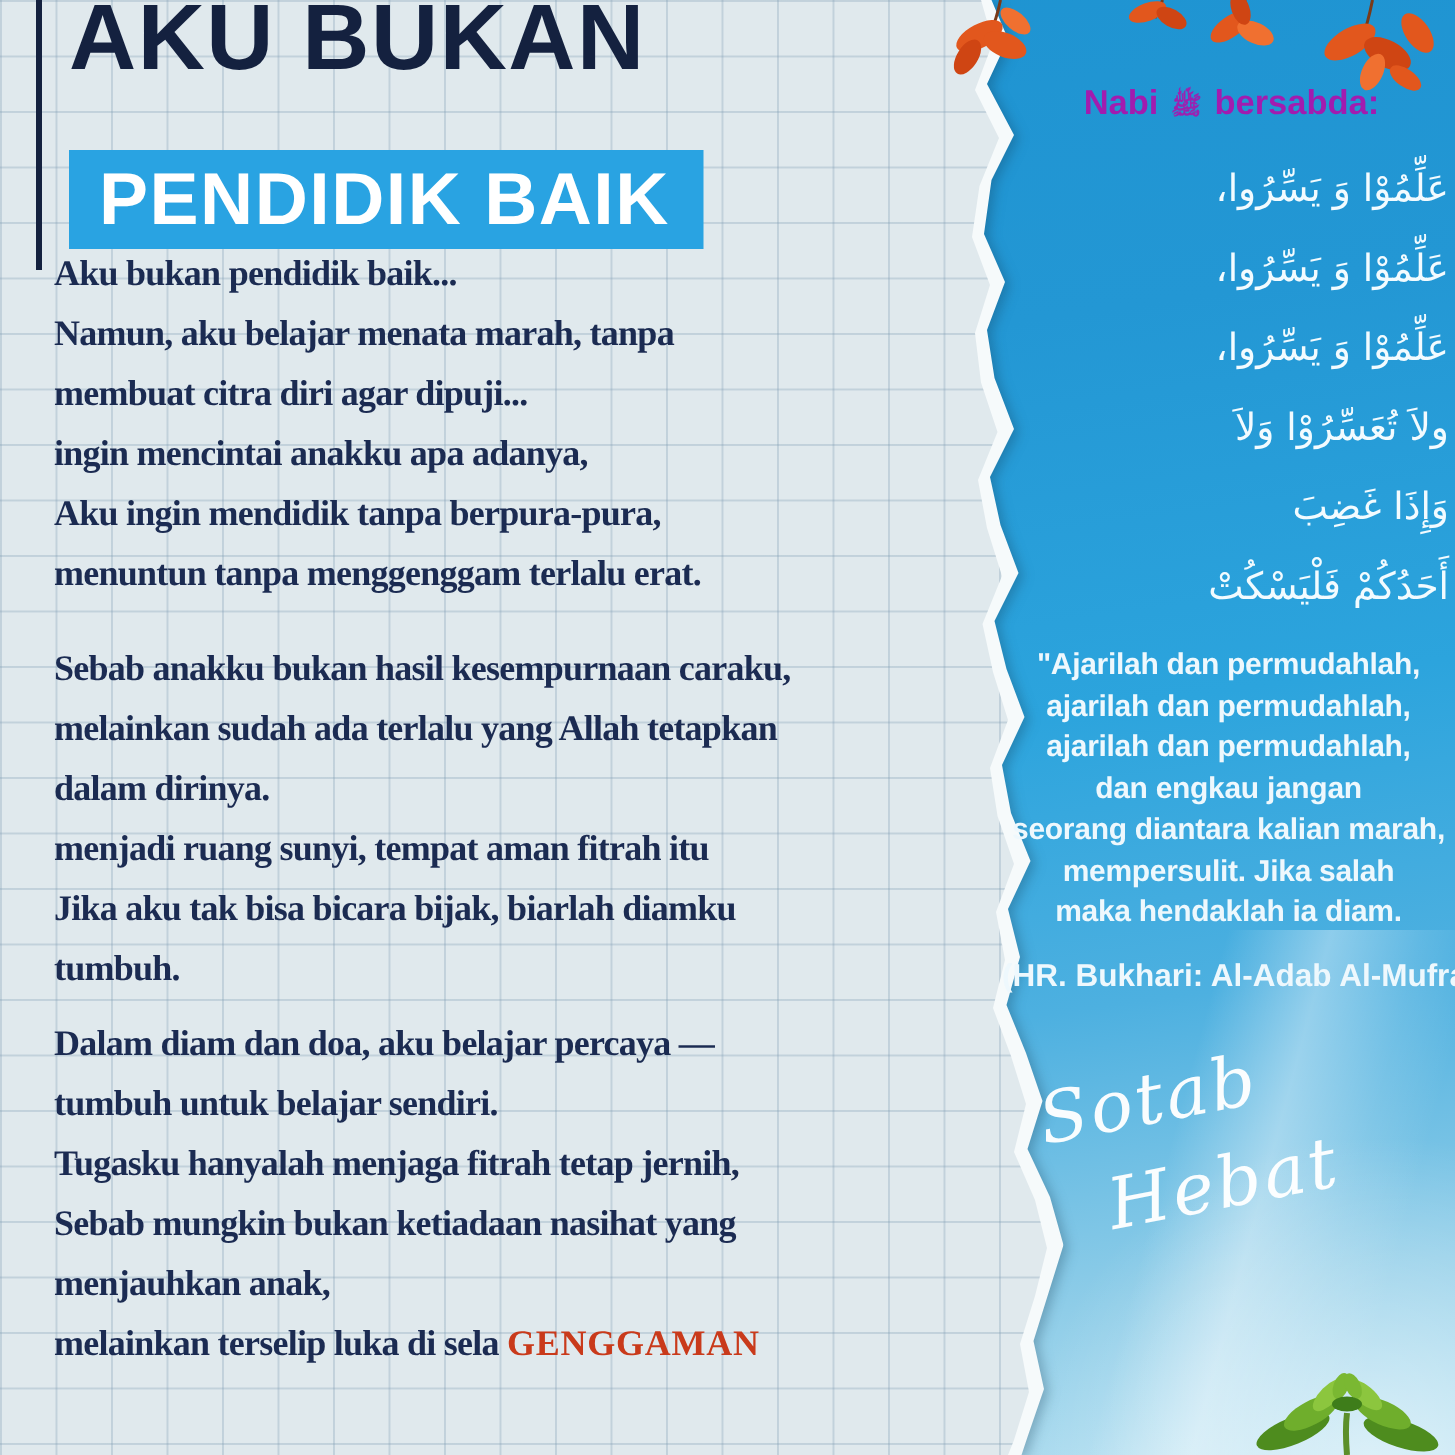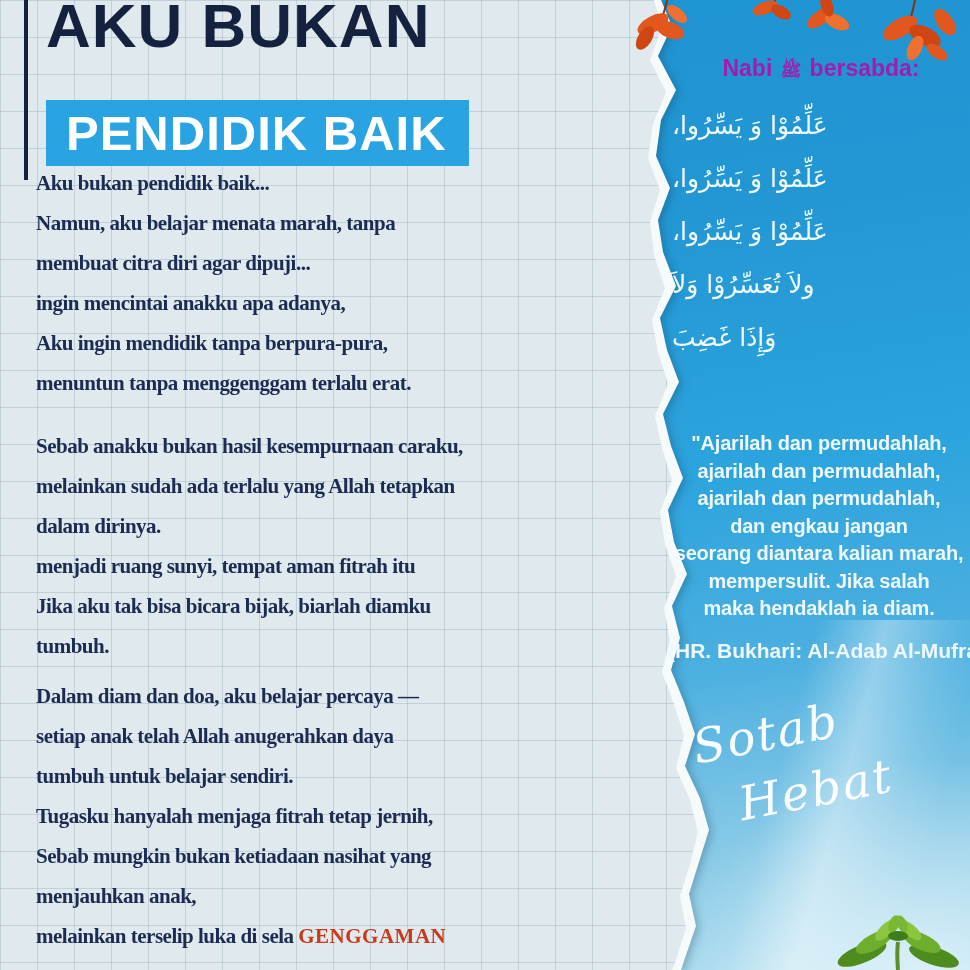--- a/index.html
+++ b/index.html
@@ -41,30 +41,30 @@
 
   
   .vline{position:absolute;left:24px;top:0;width:4px;height:180px;background:#14213f;}
   .title{position:absolute;left:46px;top:-8px;font-size:62px;font-weight:900;
          letter-spacing:1px;color:#14213f;line-height:1.1;white-space:nowrap;}
   .banner{position:absolute;left:46px;top:84px;background:#29a3e2;color:#ffffff;
          font-size:49px;font-weight:900;letter-spacing:1px;line-height:1;
          padding:9px 22px 8px 20px;white-space:nowrap;margin-top:16px;}
   .para{position:absolute;left:36px;width:660px;color:#1b2b52;
         font-family:"Liberation Serif", "DejaVu Serif", serif;font-weight:700;
-        font-size:21px;letter-spacing:-0.5px;}
+        font-size:24px;letter-spacing:-0.5px;}
   .para .bodyline{height:40px;line-height:40px;white-space:nowrap;}
   .p1{top:163px;} .p2{top:426px;} .p3{top:676px;}
   .hl{color:#c93a1b;letter-spacing:0.5px;}
 
   
   .r-header{position:absolute;left:676px;top:55px;width:290px;text-align:center;
         color:#a21caf;font-weight:700;font-size:23px;white-space:nowrap;}
   .honorific{font-size:17px;opacity:.95;padding:0 2px;}
-  .arabic{position:absolute;left:672px;top:99px;width:294px;text-align:left;
+  .arabic{position:absolute;left:672px;top:99px;width:294px;text-align:right;
         color:#f2fbff;font-size:25px;font-family:"DejaVu Sans", sans-serif;}
   .arabic .aline{height:53px;line-height:53px;white-space:nowrap;}
   .translation{position:absolute;left:668px;top:430px;width:302px;text-align:center;
         color:#eef8fd;font-weight:700;font-size:20px;letter-spacing:-0.2px;}
   .translation .tline{height:27.5px;line-height:27.5px;white-space:nowrap;}
   .source{position:absolute;left:668px;top:639px;width:302px;text-align:center;
         color:#eef8fd;font-weight:700;font-size:21px;white-space:nowrap;}
   .sig{position:absolute;color:rgba(255,255,255,.96);
         font-family:"DejaVu Serif","Liberation Serif",serif;font-style:italic;
         font-weight:400;font-size:47px;letter-spacing:2px;white-space:nowrap;}
@@ -103,40 +103,40 @@
   <div class="bodyline">Sebab anakku bukan hasil kesempurnaan caraku,</div>
   <div class="bodyline">melainkan sudah ada terlalu yang Allah tetapkan</div>
   <div class="bodyline">dalam dirinya.</div>
   <div class="bodyline">menjadi ruang sunyi, tempat aman fitrah itu</div>
   <div class="bodyline">Jika aku tak bisa bicara bijak, biarlah diamku</div>
   <div class="bodyline">tumbuh.</div>
 </div>
 
 <div class="para p3">
   <div class="bodyline">Dalam diam dan doa, aku belajar percaya —</div>
-  <div class="bodyline">setiap anak telah Allah anugerahkan daya</div>
   <div class="bodyline">tumbuh untuk belajar sendiri.</div>
   <div class="bodyline">Tugasku hanyalah menjaga fitrah tetap jernih,</div>
   <div class="bodyline">Sebab mungkin bukan ketiadaan nasihat yang</div>
   <div class="bodyline">menjauhkan anak,</div>
   <div class="bodyline"><span>melainkan terselip luka di sela </span><span class="hl">GENGGAMAN</span></div>
 </div>
 
 <div class="r-header">
   <span>Nabi</span>
   <span class="honorific">ﷺ</span>
   <span>bersabda:</span>
 </div>
 
 <div class="arabic" dir="rtl">
   <div class="aline">عَلِّمُوْا وَ يَسِّرُوا،</div>
   <div class="aline">عَلِّمُوْا وَ يَسِّرُوا،</div>
   <div class="aline">عَلِّمُوْا وَ يَسِّرُوا،</div>
   <div class="aline">ولاَ تُعَسِّرُوْا وَلاَ</div>
   <div class="aline">وَإِذَا غَضِبَ</div>
+  <div class="aline">أَحَدُكُمْ فَلْيَسْكُتْ</div>
 </div>
 
 <div class="translation">
   <div class="tline">"Ajarilah dan permudahlah,</div>
   <div class="tline">ajarilah dan permudahlah,</div>
   <div class="tline">ajarilah dan permudahlah,</div>
   <div class="tline">dan engkau jangan</div>
   <div class="tline">seorang diantara kalian marah,</div>
   <div class="tline">mempersulit. Jika salah</div>
   <div class="tline">maka hendaklah ia diam.</div>

